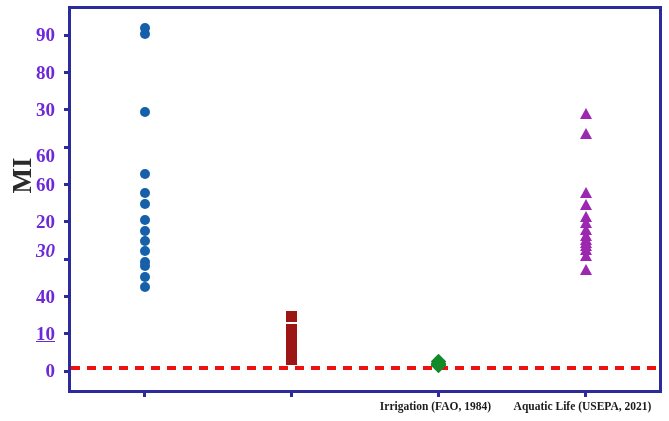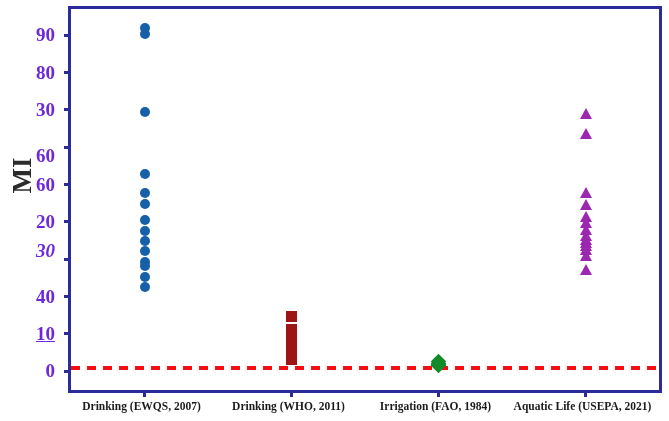--- a/index.html
+++ b/index.html
@@ -209,17 +209,15 @@
         <div class="marker triangle" style="left: 514.5px; top: 226.732px; border-bottom-color: rgb(156, 39, 176);"></div>
         <div class="marker triangle" style="left: 514.5px; top: 230.841px; border-bottom-color: rgb(156, 39, 176);"></div>
         <div class="marker triangle" style="left: 514.5px; top: 233.829px; border-bottom-color: rgb(156, 39, 176);"></div>
         <div class="marker triangle" style="left: 514.5px; top: 236.818px; border-bottom-color: rgb(156, 39, 176);"></div>
         <div class="marker triangle" style="left: 514.5px; top: 240.553px; border-bottom-color: rgb(156, 39, 176);"></div>
         <div class="marker triangle" style="left: 514.5px; top: 246.529px; border-bottom-color: rgb(156, 39, 176);"></div>
         <div class="marker triangle" style="left: 514.5px; top: 260.724px; border-bottom-color: rgb(156, 39, 176);"></div>
       </div>
   </div>
 
-<div class="x-label" style="left: 141.5px;">Drinking (EWQS, 2007)</div>
-    <div class="x-label" style="left: 288.5px;">Drinking (WHO, 2011)</div>
     <div class="x-label" style="left: 435.5px;">Irrigation (FAO, 1984)</div>
     <div class="x-label" style="left: 582.5px;">Aquatic Life (USEPA, 2021)</div>
   </div>
 
 </body></html>

